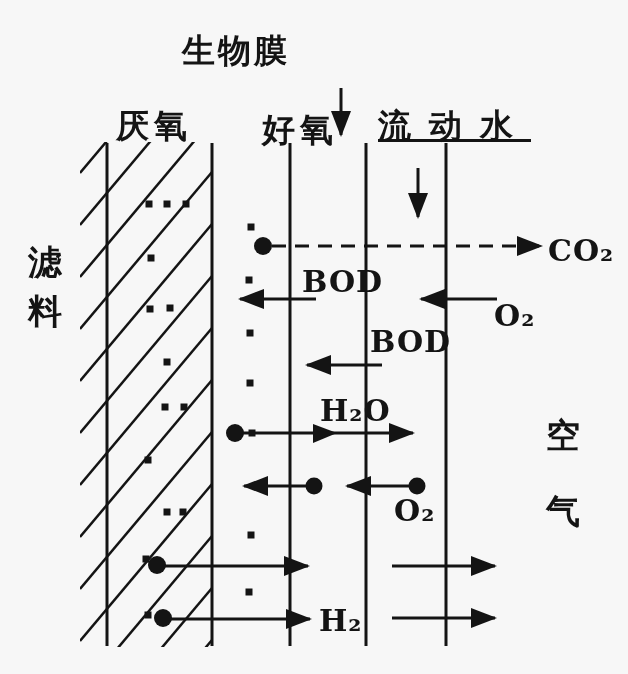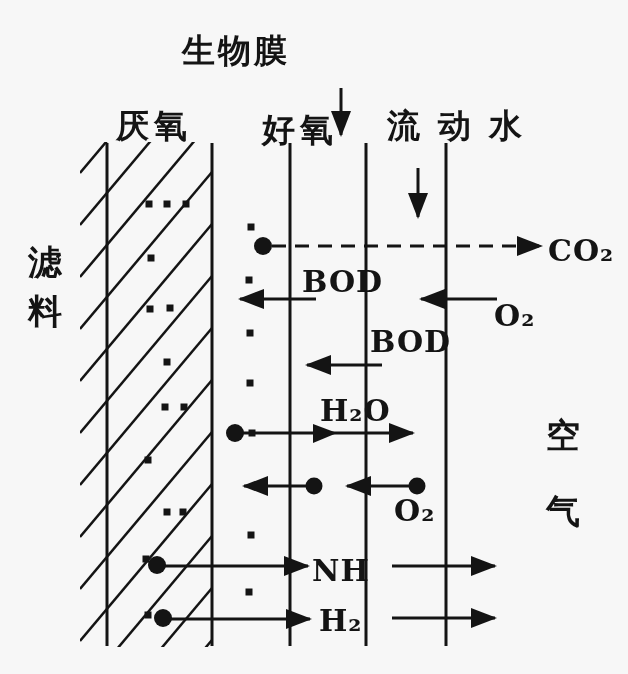--- a/index.html
+++ b/index.html
@@ -113,27 +113,26 @@
       <line x1="392" y1="618" x2="495" y2="618" marker-end="url(#ah)"></line>
     </g>
 
     <polygon points="313,424 337,433 313,443" fill="#141414"></polygon>
   </svg>
 
   <div class="txt cjk" style="left:144px;top:29px;letter-spacing:3px;margin-left:38px;">生物膜</div>
 
   <div class="txt cjk" style="left:116px;top:104px;letter-spacing:5px;">厌氧</div>
   <div class="txt cjk" style="left:234px;top:108px;letter-spacing:5px;margin-left:28px;">好氧</div>
-  <div class="txt cjk" style="left:387px;top:104px;letter-spacing:18px;">流动水</div>
+  <div class="txt cjk" style="left:378px;top:104px;letter-spacing:18px;text-decoration:underline;">流动水</div>
 
   <div class="vlabel" style="left:25px;top:238px;line-height:49px;">滤料</div>
   <div class="vlabel" style="left:543px;top:397px;line-height:76px;">空气</div>
 
   <div class="txt chem" style="left:548px;top:233px;">CO₂</div>
   <div class="txt chem" style="left:302px;top:264px;">BOD</div>
   <div class="txt chem" style="left:494px;top:298px;">O₂</div>
   <div class="txt chem" style="left:370px;top:324px;">BOD</div>
   <div class="txt chem" style="left:320px;top:393px;">H₂O</div>
   <div class="txt chem" style="left:394px;top:493px;">O₂</div>
-  <div class="txt chem" style="left:312px;top:553px;">NH</div>
   <div class="txt chem" style="left:319px;top:603px;">H₂</div>
 
 </div>
 
 </body></html>

